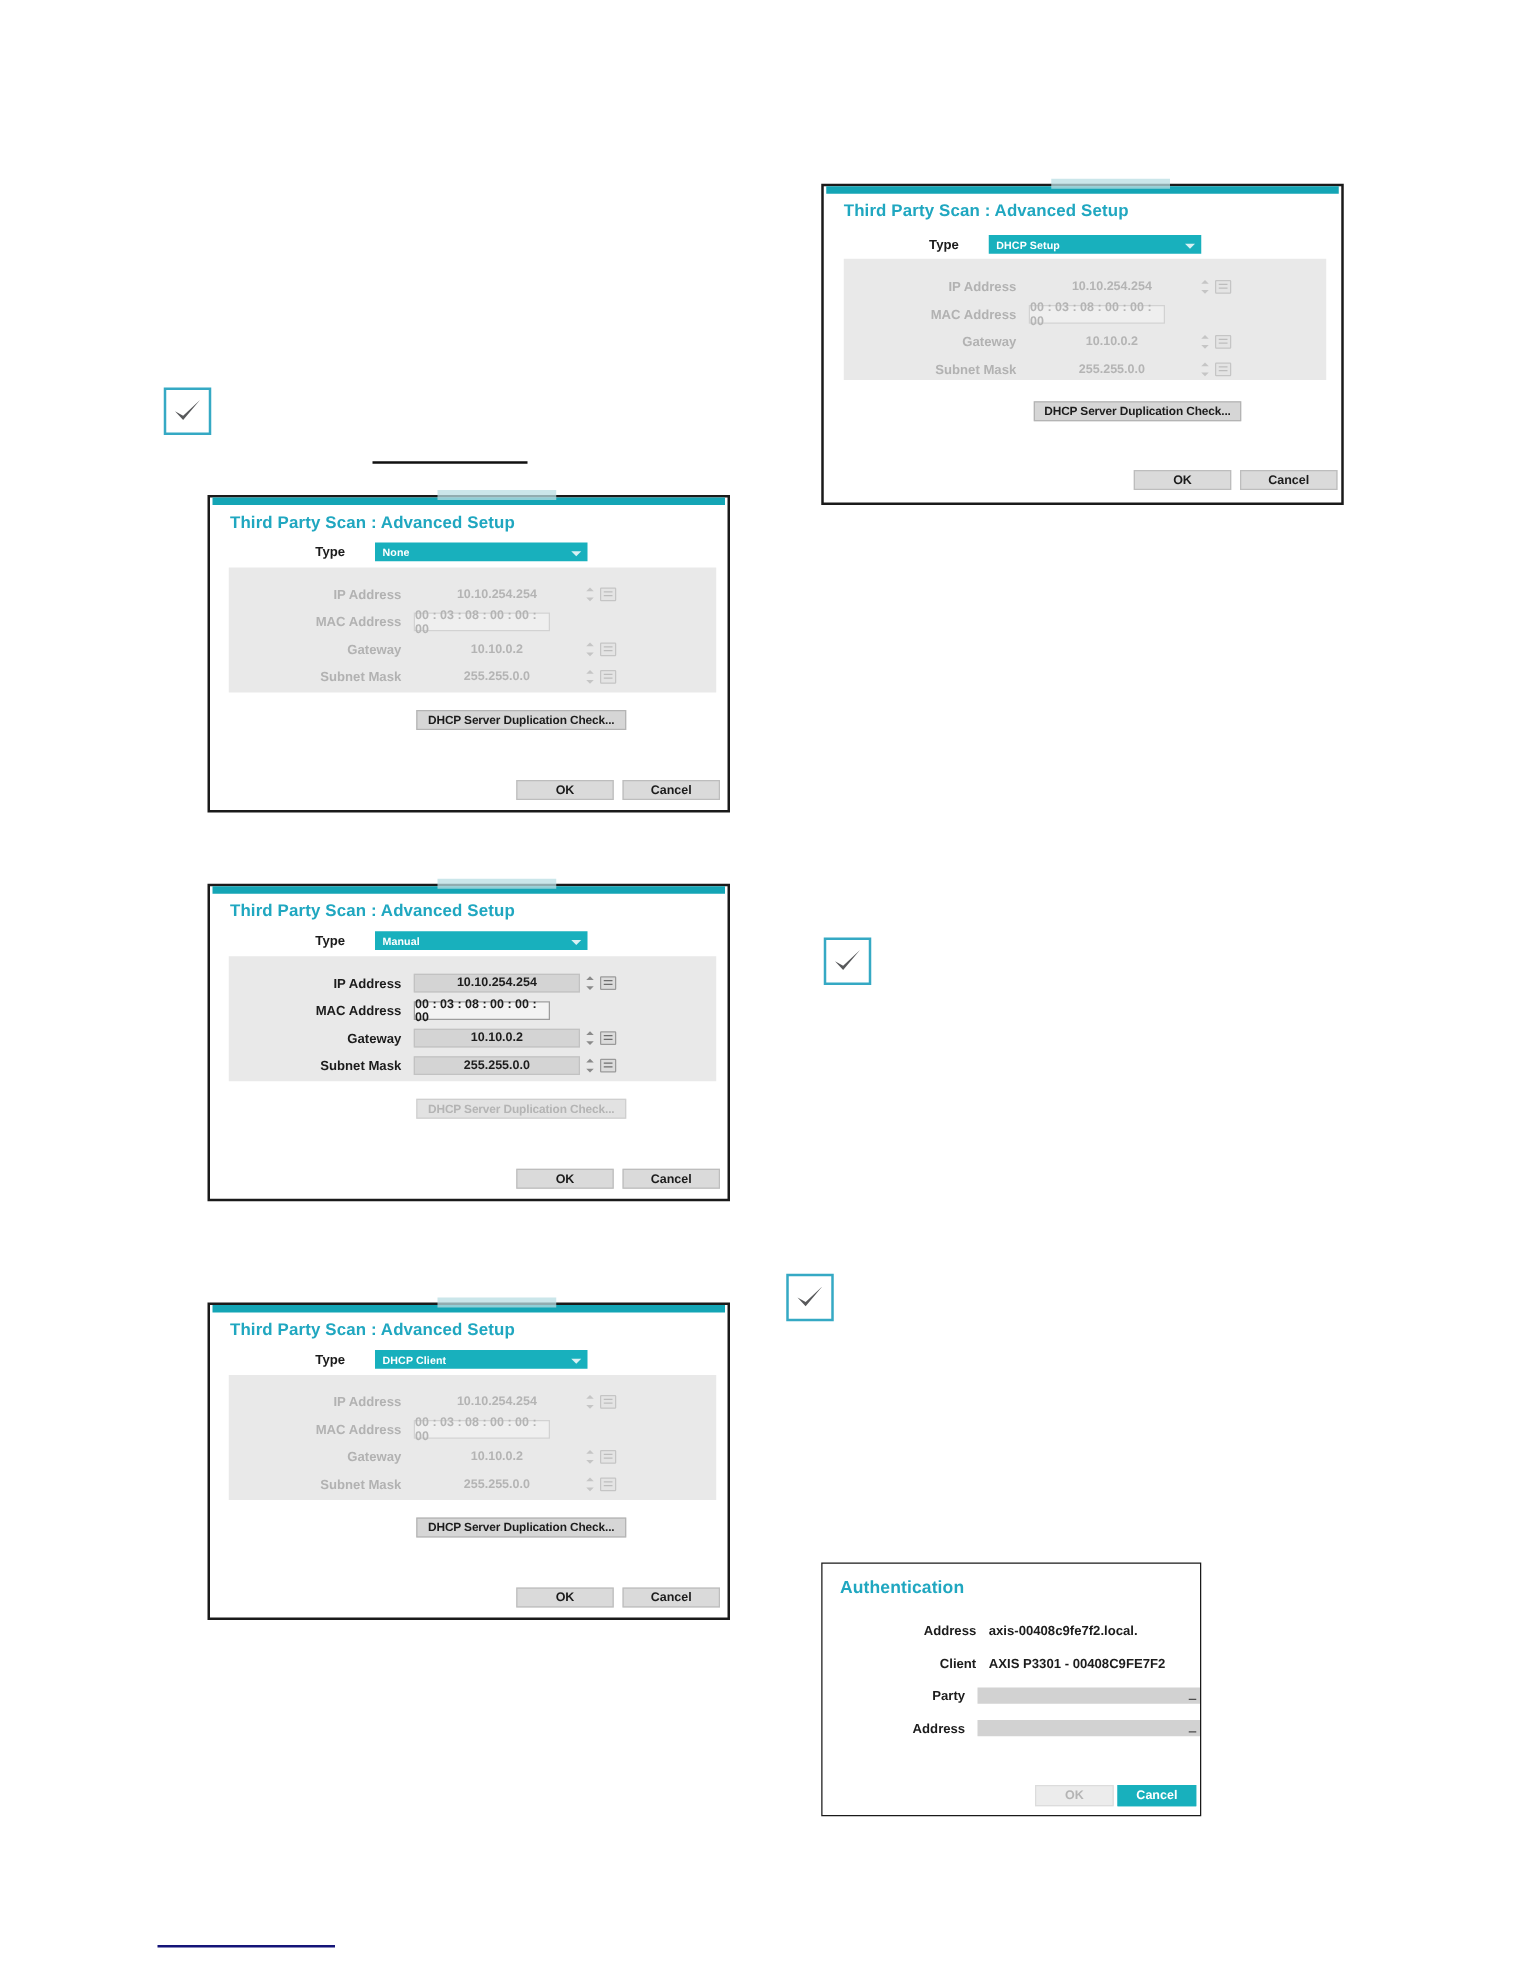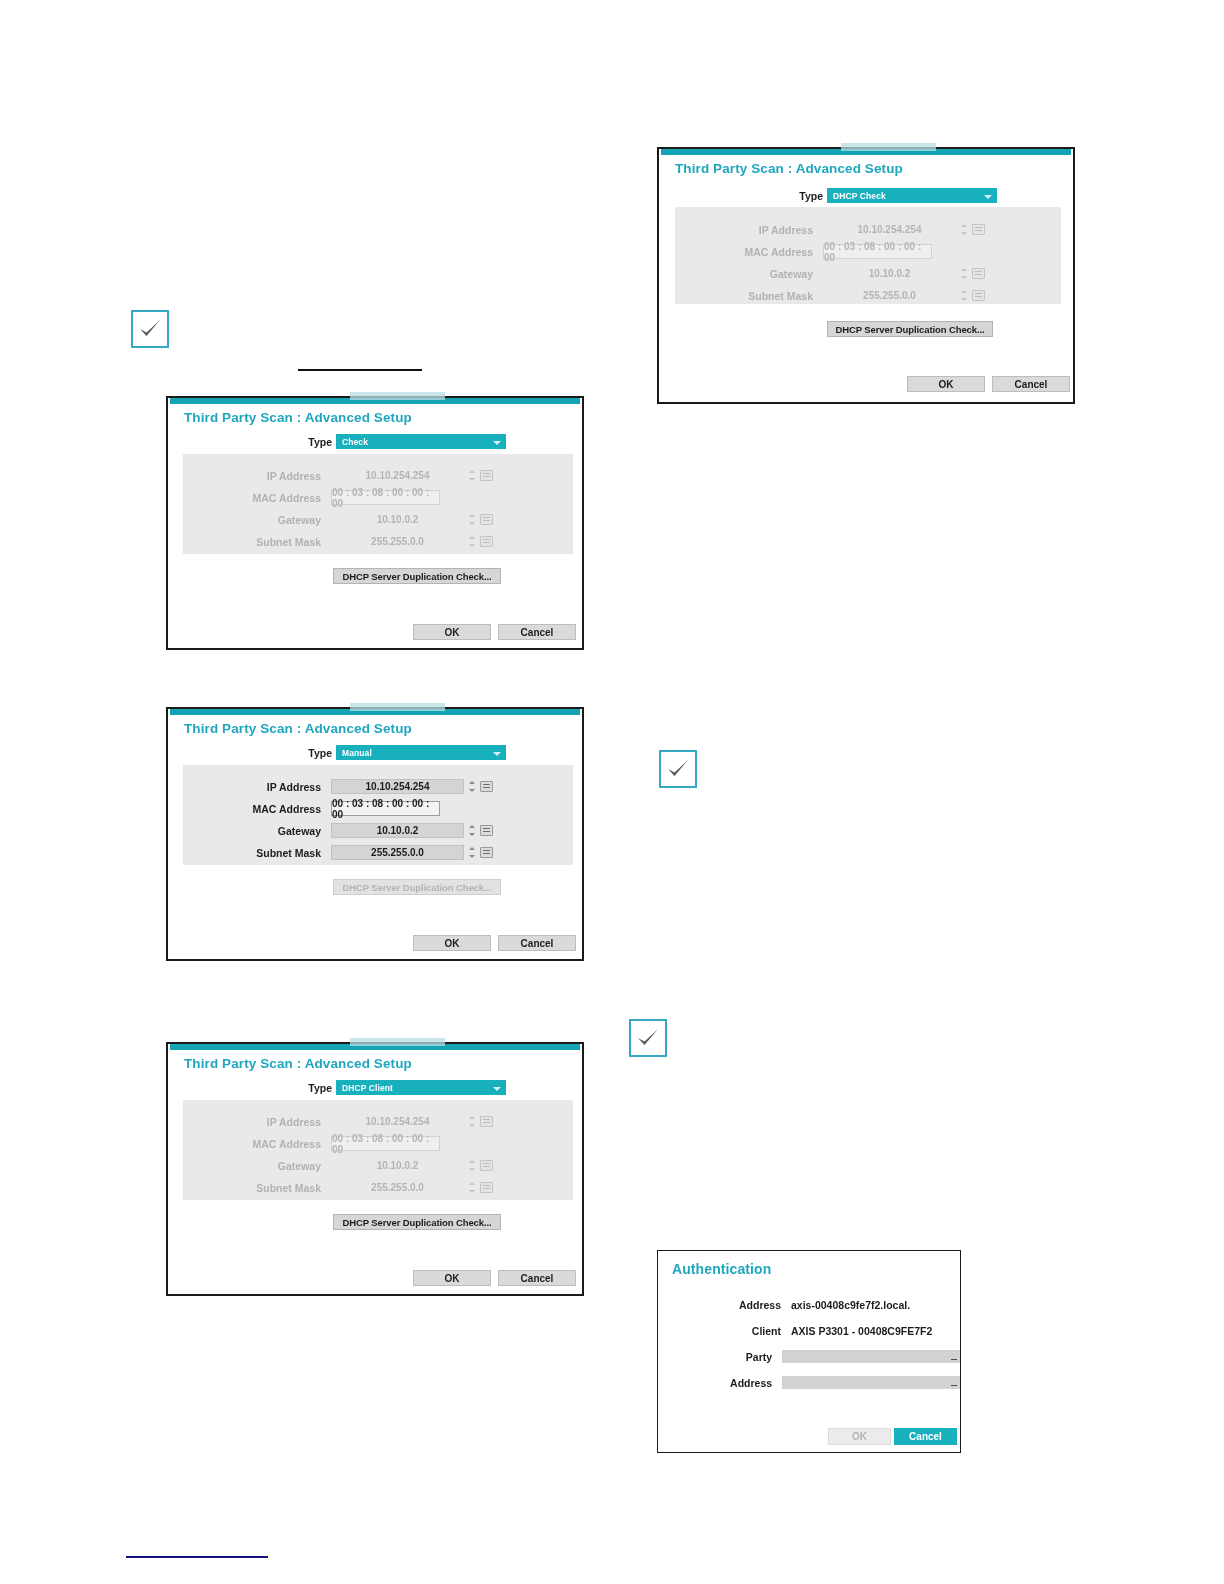--- a/index.html
+++ b/index.html
@@ -51,26 +51,26 @@
   }
 
   
   .type-row {
     position: absolute;
     left: 0; right: 0;
     display: flex;
     align-items: center;
   }
   .type-label {
-    width: 168px;
+    width: 132px;
     text-align: right;
     font-size: 10.5px;
     font-weight: bold;
     color: #1c1c1c;
-    padding-right: 4px;
+    padding-right: 24px;
     box-sizing: border-box;
   }
   .type-select {
     width: 170px;
     height: 15px;
     background: #18b0bd;
     position: relative;
     display: flex;
     align-items: center;
     box-sizing: border-box;
@@ -294,21 +294,21 @@
 
 <div class="dialog" style="left:657px; top:147px; width:418px; height:257px;">
   <div class="dialog-topbar">
     <div class="tab-stub"></div>
   </div>
   <div class="dialog-title">Third Party Scan : Advanced Setup</div>
 
   <div class="type-row" style="top:39px;">
     <div class="type-label">Type</div>
     <div class="type-select">
-      <span class="sel-text">DHCP Check</span>
+      <span class="sel-text">DHCP Setup</span>
       <span class="caret"></span>
     </div>
   </div>
 
   <div class="field-panel" style="left:16px; top:58px; width:386px; height:97px;">
     <div class="field-row" style="top:14px;">
       <div class="field-label disabled">IP Address</div>
       <div class="value-box disabled">10.10.254.254</div>
       <div class="spin disabled">
           <i class="up"></i>
@@ -366,21 +366,21 @@
 
 <div class="dialog" style="left:166px; top:396px; width:418px; height:254px;">
   <div class="dialog-topbar">
     <div class="tab-stub"></div>
   </div>
   <div class="dialog-title">Third Party Scan : Advanced Setup</div>
 
   <div class="type-row" style="top:36px;">
     <div class="type-label">Type</div>
     <div class="type-select">
-      <span class="sel-text">Check</span>
+      <span class="sel-text">None</span>
       <span class="caret"></span>
     </div>
   </div>
 
   <div class="field-panel" style="left:15px; top:56px; width:390px; height:100px;">
     <div class="field-row" style="top:13px;">
       <div class="field-label disabled">IP Address</div>
       <div class="value-box disabled">10.10.254.254</div>
       <div class="spin disabled">
           <i class="up"></i>

